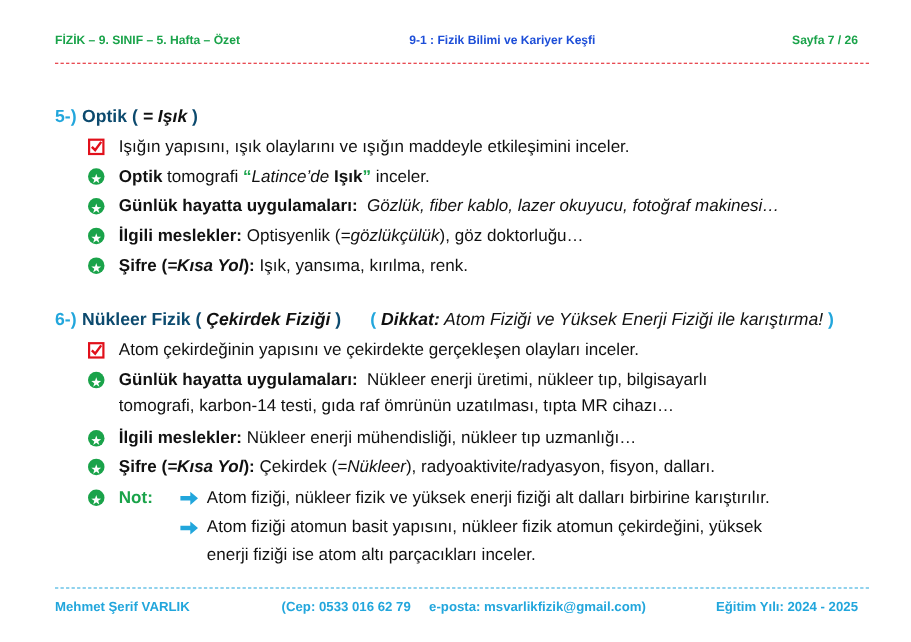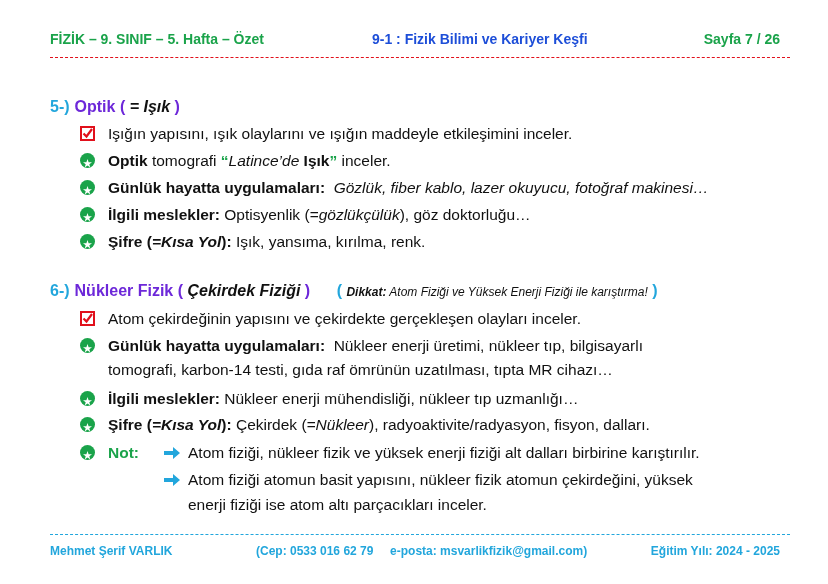--- a/index.html
+++ b/index.html
@@ -1,35 +1,35 @@
 <!DOCTYPE html>
 <html><head>
 <meta charset="utf-8">
 <style>
   html, body { margin:0; padding:0; background:#ffffff; }
   body { width:828px; height:584px; position:relative; overflow:hidden;
          font-family: "Liberation Sans", "DejaVu Sans", sans-serif; color:#111; }
-  .hdr { position:absolute; top:31px; font-size:14px; font-weight:bold; }
+  .hdr { position:absolute; top:31px; font-size:11px; font-weight:bold; }
   .hdr-left { left:50px; color:#1aa34a; }
   .hdr-center { left:372px; color:#1d4ed8; }
   .hdr-right { right:48px; color:#1aa34a;text-align:center; }
   .dash { position:absolute; left:50px; width:740px; height:0; }
   .dash-red { top:57px; border-top:1.5px dashed #e1101b; }
   .dash-blue { top:534px; border-top:1.5px dashed #22a6dc; }
   .ftr { position:absolute; top:544px; font-size:12px; font-weight:bold; color:#22a6dc; }
   .ftr-left { left:50px; }
   .ftr-center { left:256px; }
   .ftr-right { right:48px; }
 
   .sec-title { position:absolute; left:50px; font-size:16px; font-weight:bold; white-space:nowrap; }
   .num { color:#22a6dc; margin-right:5px; }
-  .red { color:#6d28d9; }
+  .red { color:#0c4a6e; }
   .black-it { color:#111; font-style:italic;text-align:right; }
   .note { color:#22a6dc; margin-left:22px; }
-  .note-inner { font-size:12px; color:#111; font-style:italic; font-weight:normal; }
+  .note-inner { font-size:16px; color:#111; font-style:italic; font-weight:normal; }
   .note-inner b { font-weight:bold; }
 
   .item { position:absolute; left:80px; font-size:15.5px; line-height:25px; white-space:nowrap; }
   .item .ic { position:absolute; left:0; top:5px; width:15px; height:15px; }
   .item .tx { position:absolute; left:28px; top:0; white-space:nowrap; }
   .b { font-weight:bold; }
   .it { font-style:italic;text-align:center; }
   .green { color:#1aa34a; }
 
   .chk { box-sizing:border-box; border:2px solid #e1101b; background:#fff; }

